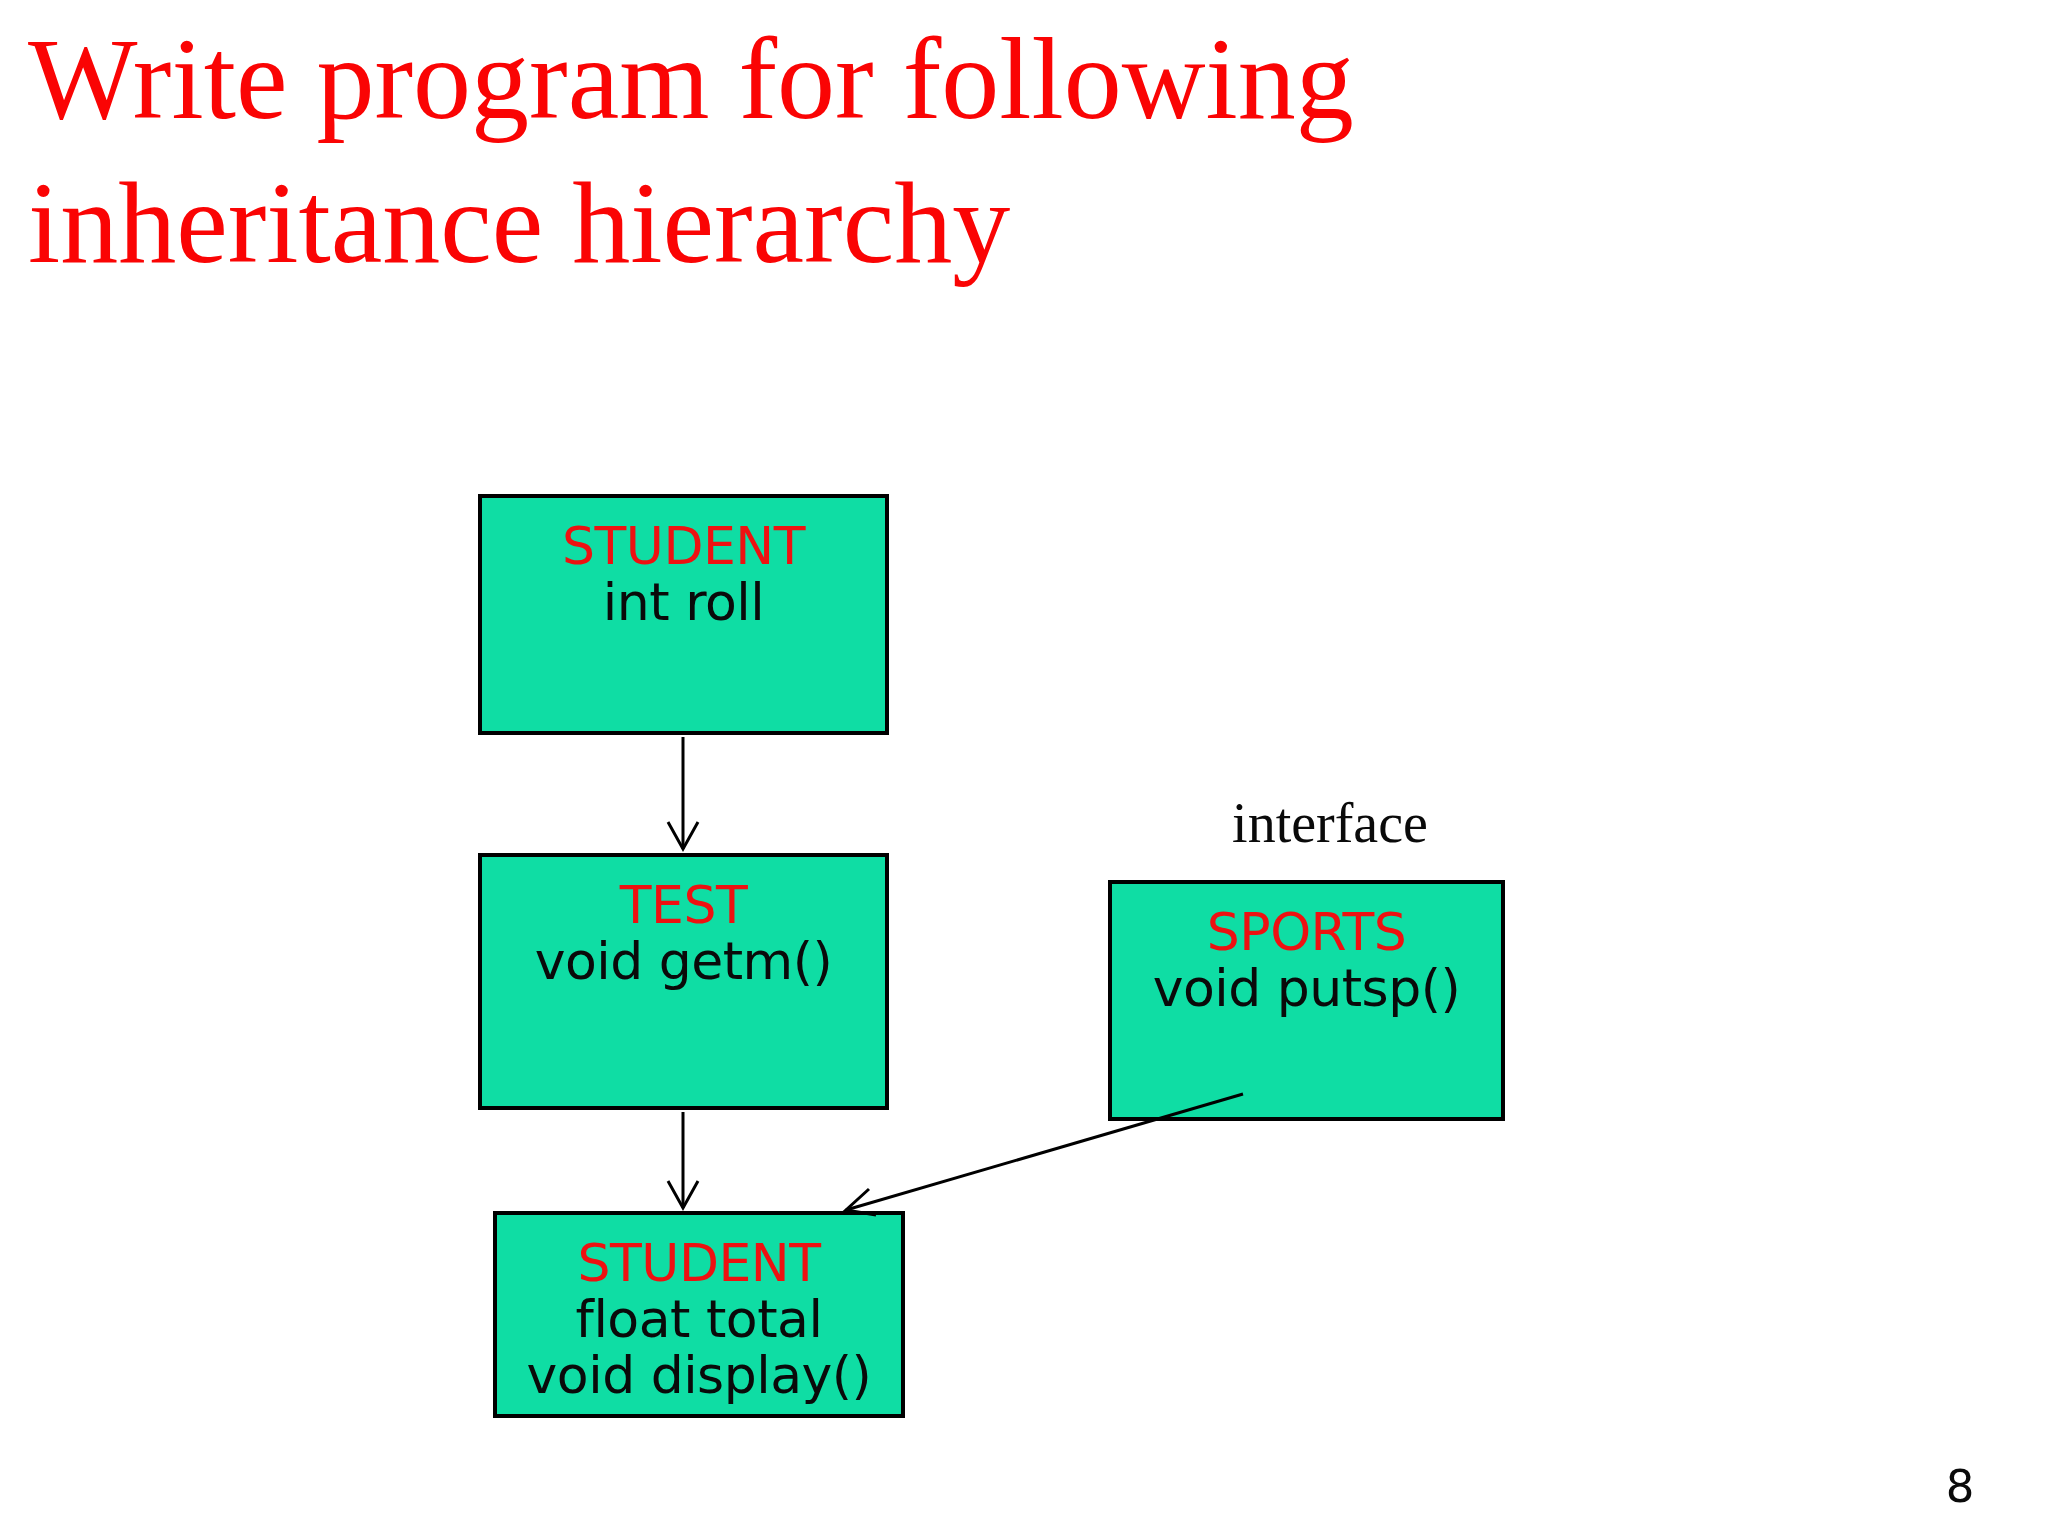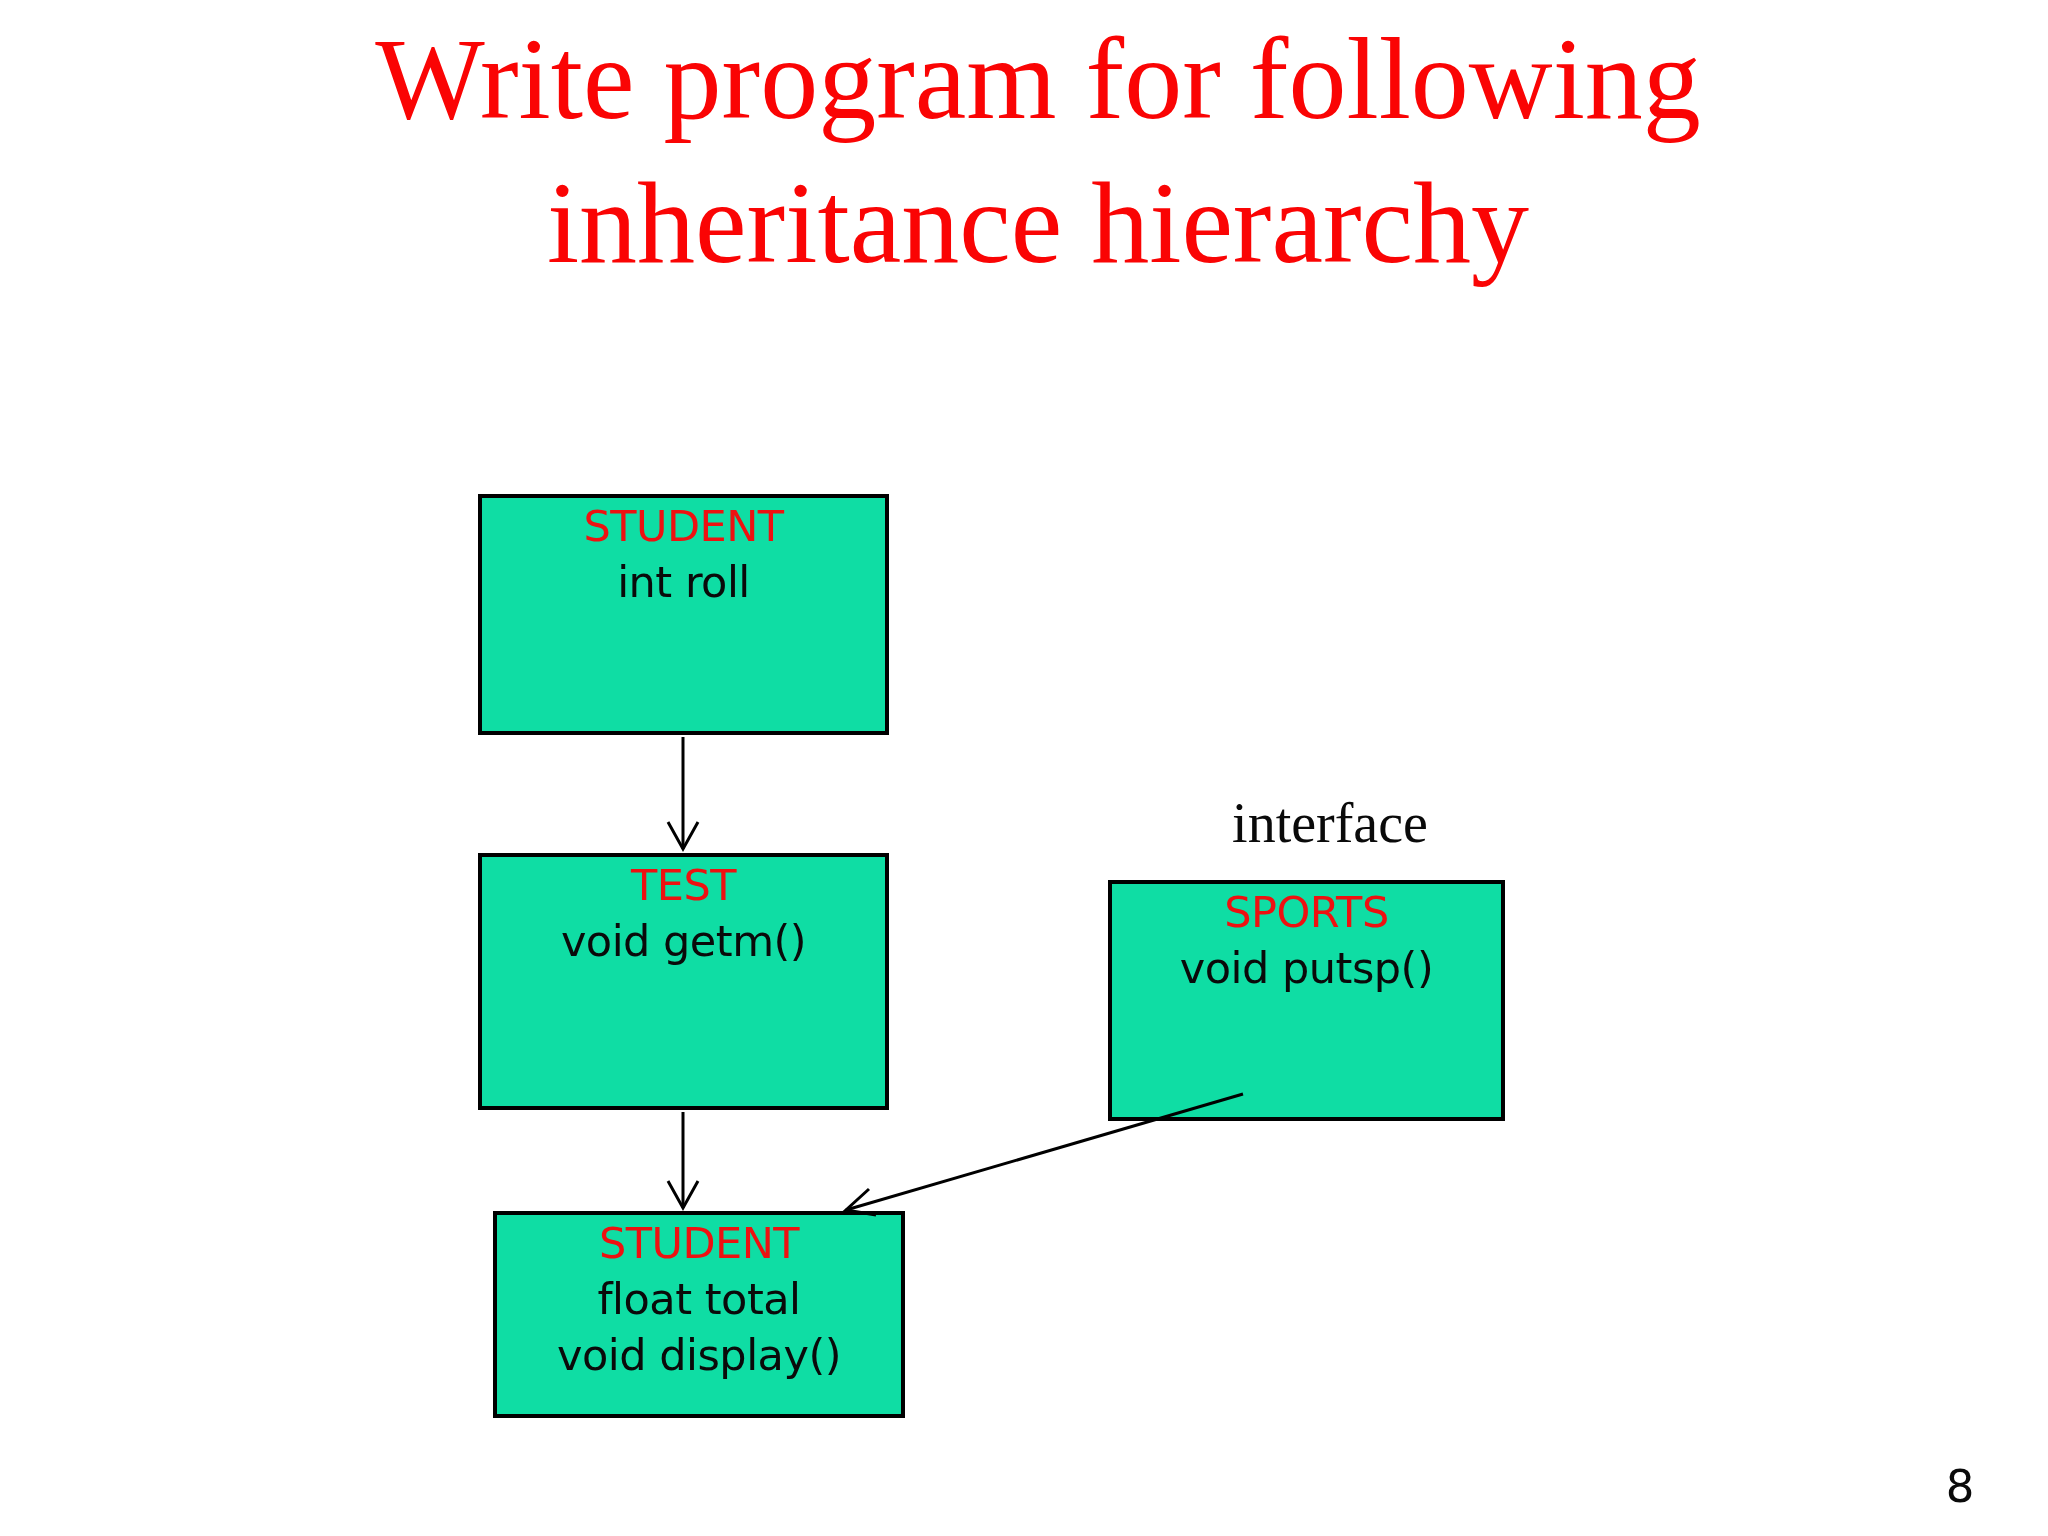--- a/index.html
+++ b/index.html
@@ -15,36 +15,35 @@
     position:relative;
     width:2048px;
     height:1536px;
     background:#ffffff;
     overflow:hidden;
     font-family:"DejaVu Sans","Liberation Sans",sans-serif;
   }
   .title{
     position:absolute;
     left:0; right:0; top:8px;
-    text-align:center;
     font-family:"Liberation Serif","DejaVu Serif",serif;
     font-weight:400;
     font-size:116px;
     line-height:1.24;
     color:var(--title-red);
     white-space:pre-line;
     margin-left:28px;
   }
   .class-box{
     position:absolute;
     background:var(--box-fill-green);
     border:4px solid var(--box-border);
     text-align:center;
-    padding-top:0;
-    font-size:43px;
+    padding-top:20px;
+    font-size:52px;
     line-height:56px;
     letter-spacing:-0.5px;
     color:var(--body-text);
   }
   .class-box .box-title{
     color:var(--class-name-red);
   }
   #box-student{left:478px; top:494px;  width:411px; height:241px;}
   #box-test   {left:478px; top:853px;  width:411px; height:257px;}
   #box-sports {left:1108px;top:880px;  width:397px; height:241px;text-align:center;}

